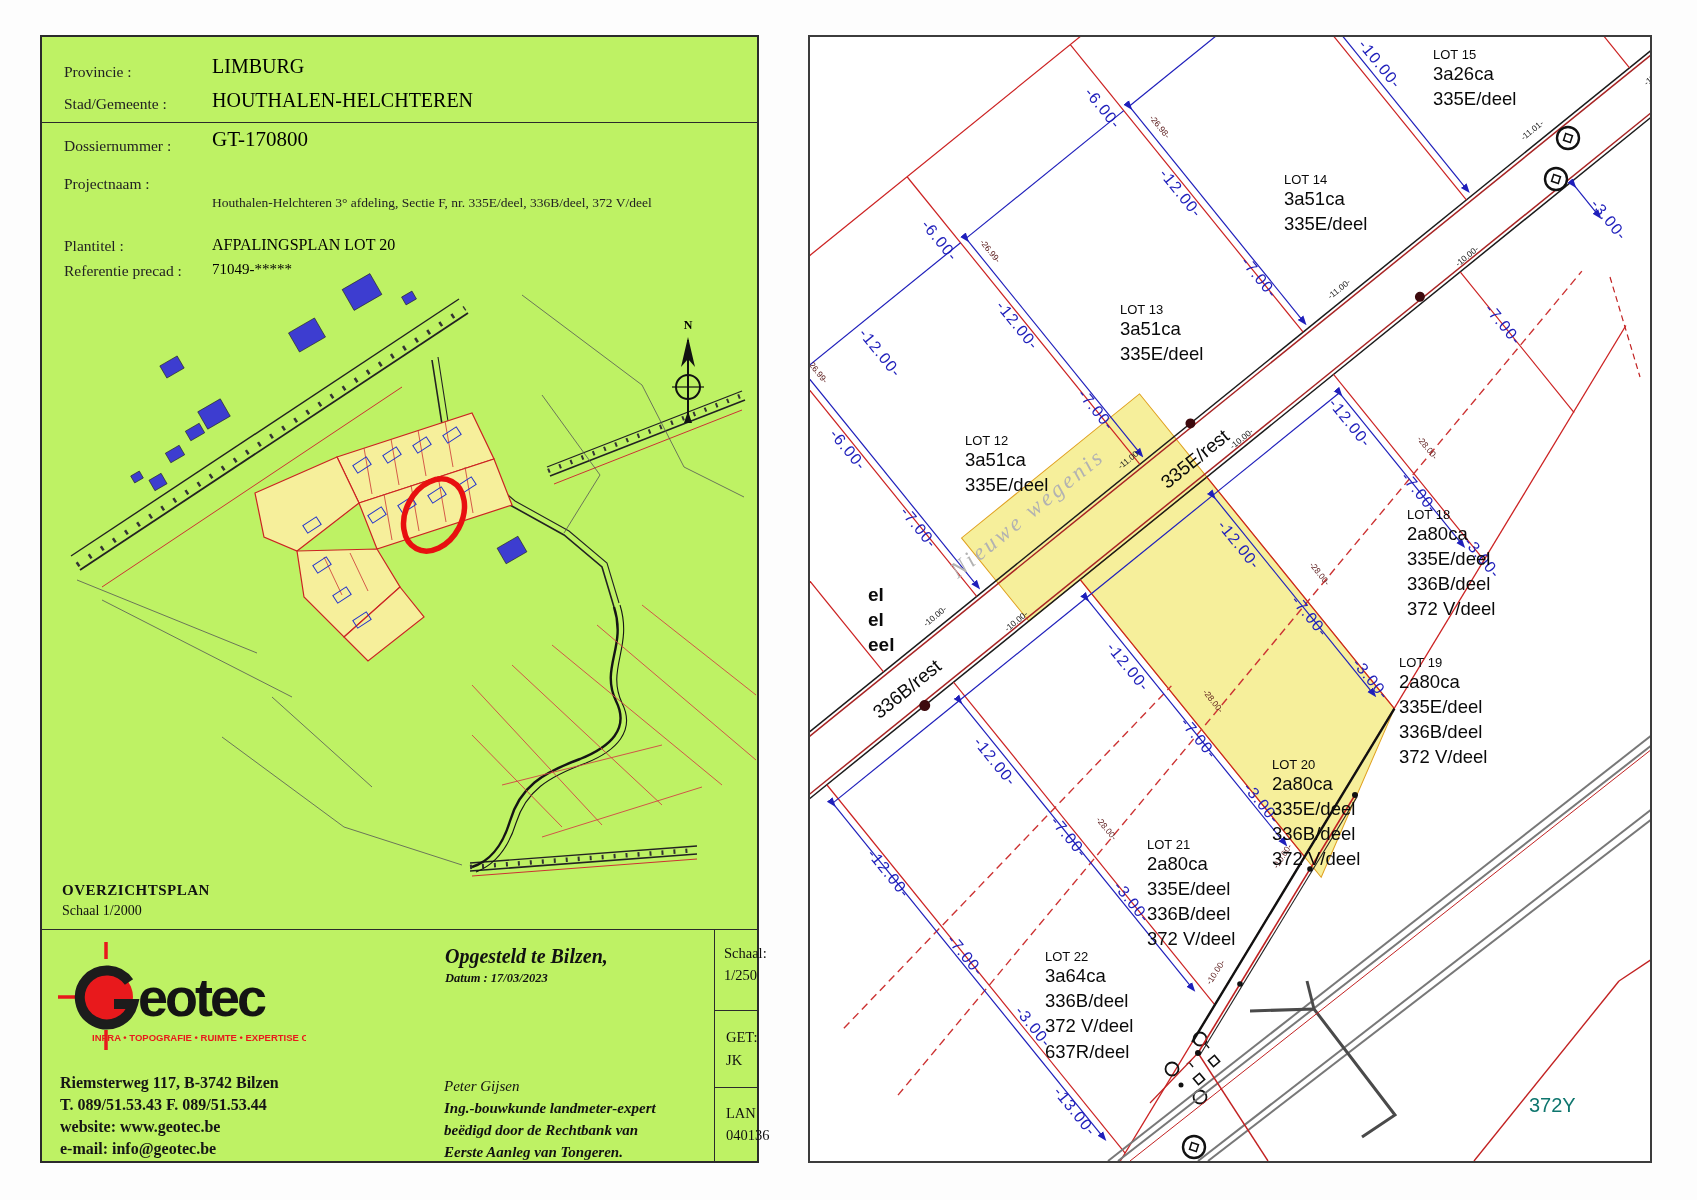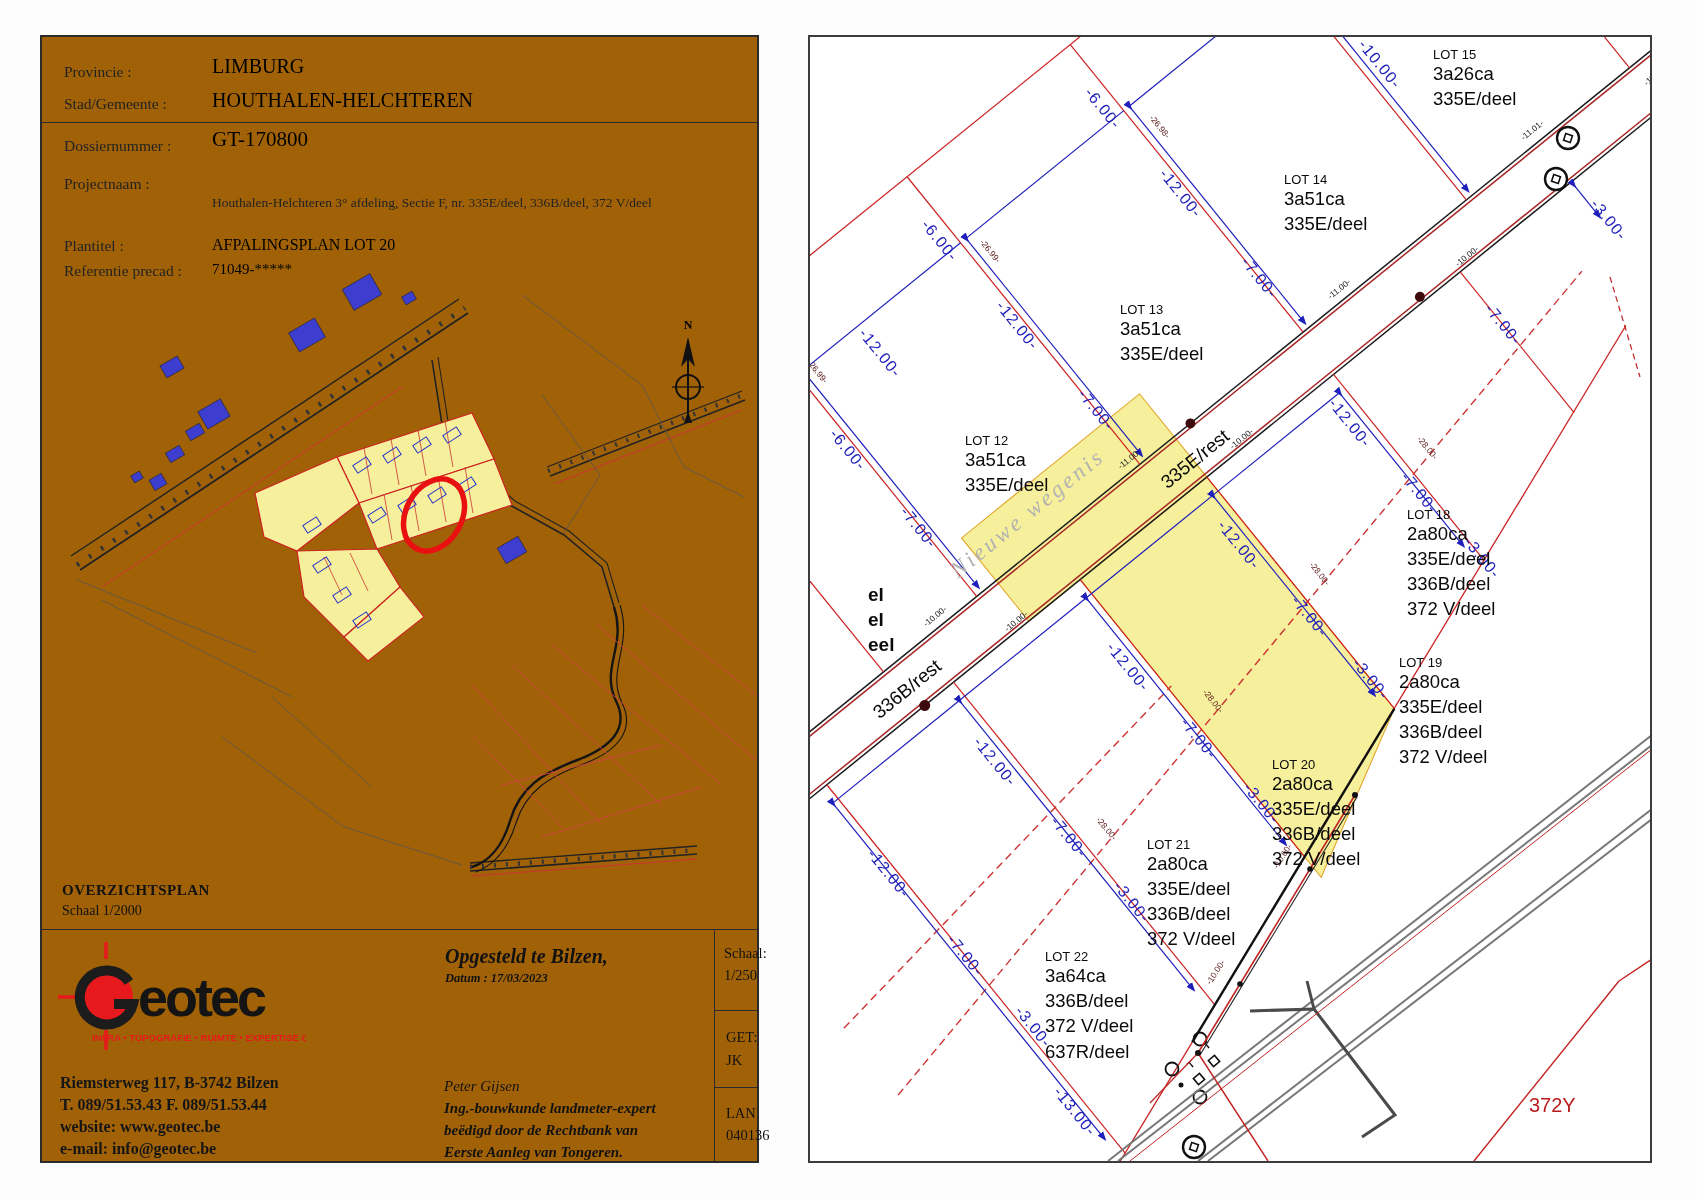--- a/index.html
+++ b/index.html
@@ -1,38 +1,38 @@
 <!DOCTYPE html>
 <html><head>
 <meta charset="utf-8">
 <style>
   html,body{margin:0;padding:0;background:#fff;}
   #stage{position:relative;width:1697px;height:1200px;background:#fdfdfd;overflow:hidden;
          font-family:"Liberation Serif",serif;color:#111;}
   
   #left-sheet{position:absolute;left:40px;top:35px;width:715px;height:1124px;
-              border:2px solid #2b2b2b;background:#a16207;}
+              border:2px solid #2b2b2b;background:#bef264;}
   .fld-label{position:absolute;font-size:15.5px;color:#222;}
   .fld-value{position:absolute;font-size:20px;color:#000;text-align:center;}
   .hline{position:absolute;left:0;width:100%;height:0;border-top:1.6px solid #2b2b2b;}
   .vline{position:absolute;top:0;width:0;border-left:1.6px solid #2b2b2b;}
   #ov-title{position:absolute;left:20px;top:845px;font-weight:bold;font-size:15px;letter-spacing:.5px;}
   #ov-scale{position:absolute;left:20px;top:866px;font-size:14px;}
   .addr{position:absolute;left:18px;font-size:16px;font-weight:600;color:#151515;}
   .stmt-i{position:absolute;font-style:italic;}
   .cell-t{position:absolute;font-size:14.5px;color:#111;}
   
   #right-sheet{position:absolute;left:808px;top:35px;width:840px;height:1124px;
                border:2px solid #3c3c3c;background:#fff;overflow:hidden;
                font-family:"Liberation Sans",sans-serif;}
   #plan-svg{position:absolute;left:0;top:0;}
   .lot-label{position:absolute;font-size:18.5px;line-height:1.2;color:#0a0a0a;white-space:nowrap;}
   .lot-label .lot-name{font-size:13px;}
   #edge-frag{position:absolute;font-size:19px;line-height:25px;color:#0a0a0a;font-weight:bold;}
-  #parcel-right{position:absolute;font-size:20px;color:#b91c1c;}
+  #parcel-right{position:absolute;font-size:20px;color:#0f766e;}
   text.dim{font:16px "Liberation Sans",sans-serif;fill:#1f1fbb;letter-spacing:1px;}
   text.tiny{font:8.5px "Liberation Sans",sans-serif;fill:#5a1a1a;}
   text.tinyk{font:8.5px "Liberation Sans",sans-serif;fill:#222;}
   text.roadname{font:italic 23px "Liberation Serif",serif;fill:#b2b2b2;letter-spacing:3px;}
   text.restlbl{font:19px "Liberation Sans",sans-serif;fill:#0a0a0a;}
   text.tmark{font:bold 10px "Liberation Sans",sans-serif;fill:#111;}
 </style>
 </head>
 <body>
 

